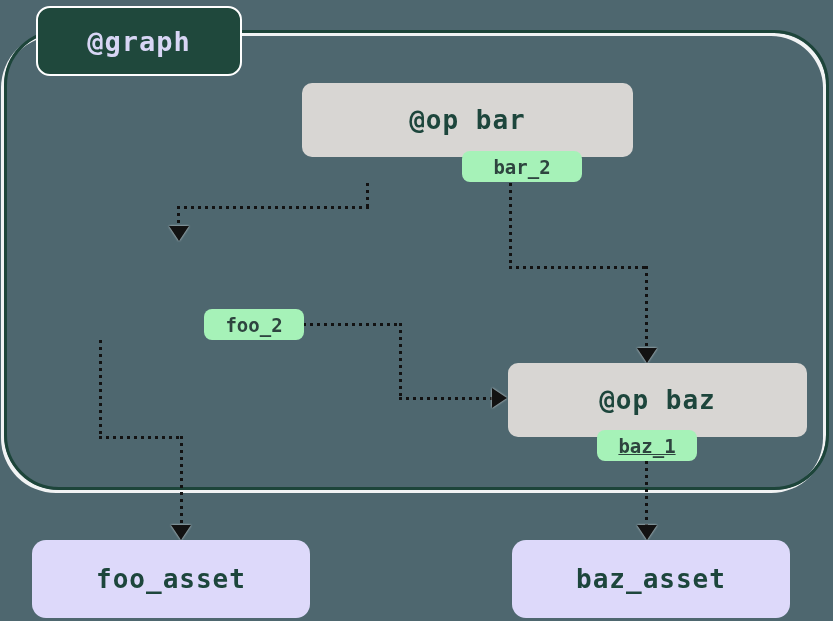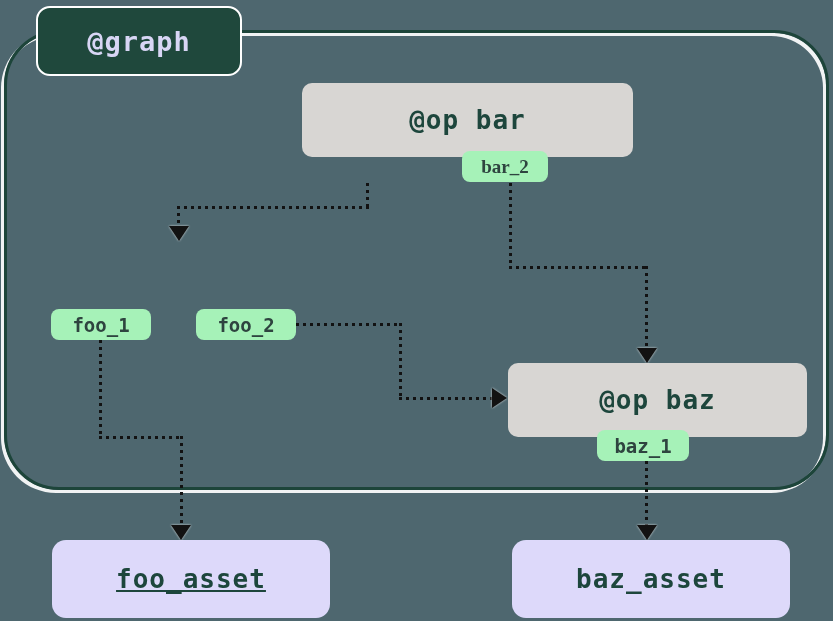--- a/index.html
+++ b/index.html
@@ -74,39 +74,39 @@
     height: 31px;
     background: var(--tag-fill);
     border-radius: 8px;
     color: var(--tag-text);
     font-size: 19px;
     font-weight: 600;
     display: flex; align-items: center; justify-content: center;
     z-index: 4;
   }
   .tag-bar1 { left: 321px; top: 151px; width: 98px; }
-  .tag-bar2 { left: 462px; top: 151px; width: 86px; font-family: Liberation Serif, serif; }
+  .tag-bar2 { left: 462px; top: 151px; width: 120px; }
   .tag-foo1 { left: 51px;  top: 309px; width: 100px; }
-  .tag-foo2 { left: 196px; top: 309px; width: 100px; }
-  .tag-baz1 { left: 597px; top: 430px; width: 92px; }
+  .tag-foo2 { left: 204px; top: 309px; width: 100px; }
+  .tag-baz1 { left: 597px; top: 430px; width: 100px; text-decoration: underline; }
   
   .asset-node {
     position: absolute;
     top: 540px;
     width: 278px; height: 78px;
     background: var(--asset-fill);
     border-radius: 14px;
     color: var(--title-text);
     font-size: 26px;
     font-weight: 600;
     display: flex; align-items: center; justify-content: center;
     letter-spacing: 1px;
     z-index: 3;
   }
-  .asset-foo { left: 52px; text-decoration: underline; }
+  .asset-foo { left: 32px; }
   .asset-baz { left: 512px; }
   
   .edge-h {
     position: absolute; height: 3px; z-index: 2;
     background-image: repeating-linear-gradient(to right,
       var(--edge-color) 0 3px, transparent 3px 7px);
   }
   .edge-v {
     position: absolute; width: 3px; z-index: 2;
     background-image: repeating-linear-gradient(to bottom,
@@ -157,21 +157,20 @@
   <div class="edge-v" style="left:645px; top:461px; height:65px;"></div>
   <div class="arrow-down" style="left:637px; top:525px;"></div>
 
   <div class="graph-label">@graph</div>
 
   <div class="op-node node-bar">
     <div class="op-title">@op bar</div>
   </div>
   <div class="out-tag tag-bar2">bar_2</div>
 
-  <div class="out-tag tag-foo1">foo_1</div>
   <div class="out-tag tag-foo2">foo_2</div>
 
   <div class="op-node node-baz">
     <div class="op-title">@op baz</div>
   </div>
   <div class="out-tag tag-baz1">baz_1</div>
 
   <div class="asset-node asset-foo">foo_asset</div>
   <div class="asset-node asset-baz">baz_asset</div>
 

